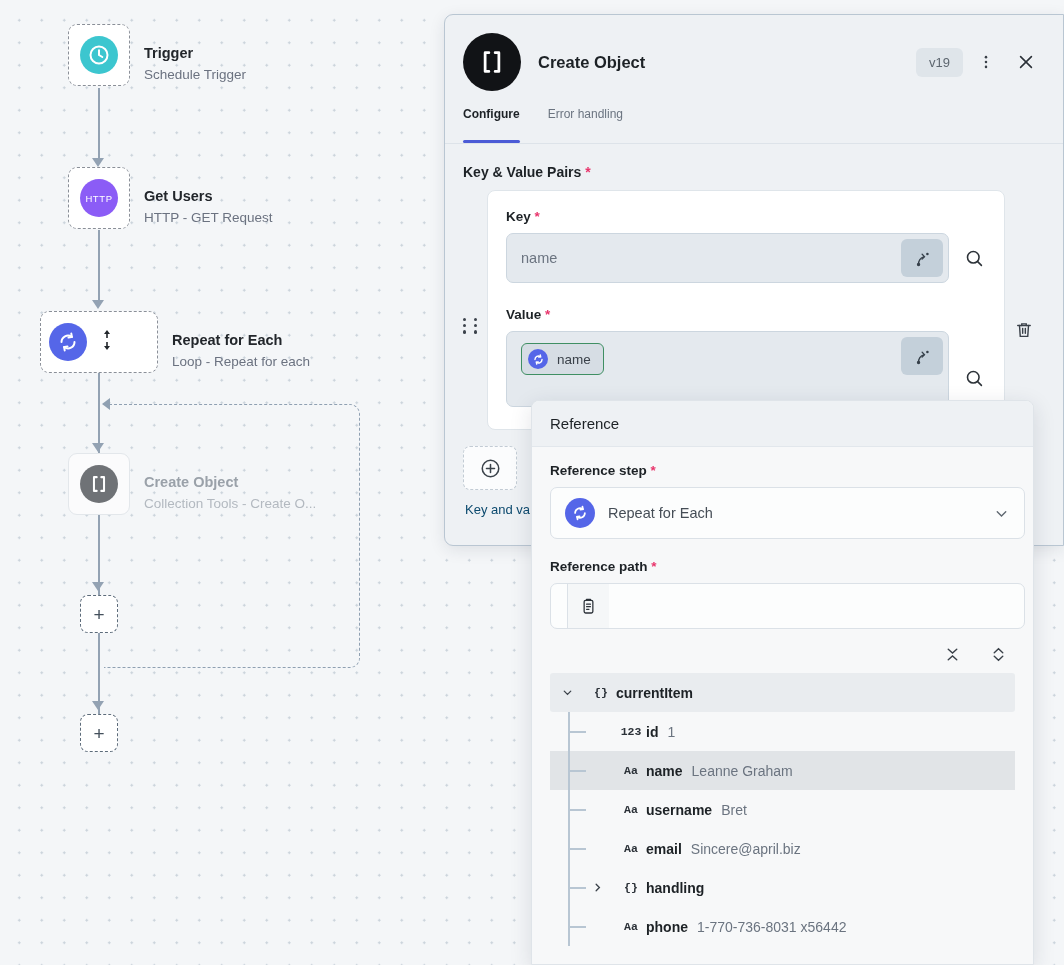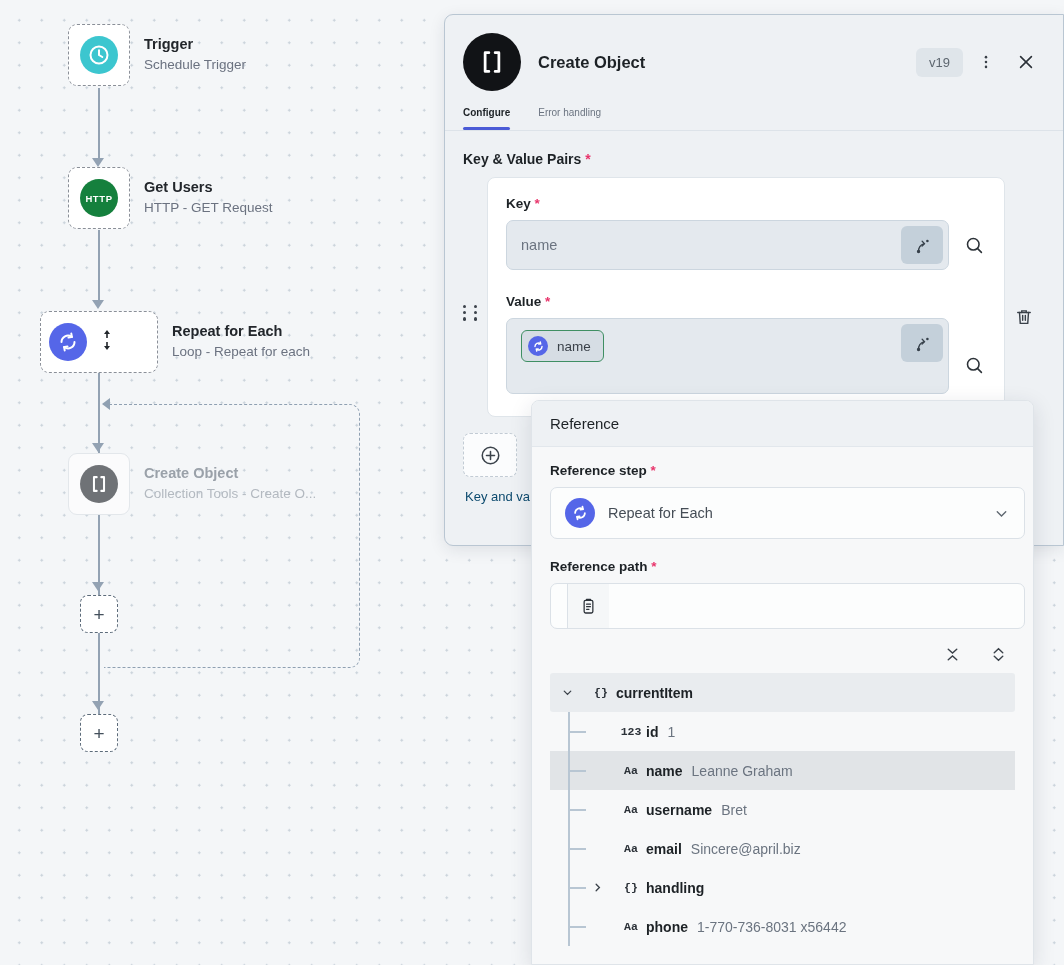--- a/index.html
+++ b/index.html
@@ -15,42 +15,42 @@
   .canvas {
     position: absolute; inset: 0;
     background-color: #f4f6f8;
     background-image: radial-gradient(#c9d2da 1.1px, transparent 1.2px);
     background-size: 22.5px 22.5px;
     background-position: 8px 9px;
   }
 
   .node {
     position: absolute;
-    display: flex; align-items: center;
+    display: flex; align-items: flex-end;
   }
   .node-box {
     width: 62px; height: 62px;
     background: #ffffff;
     border: 1.6px dashed #8a8f98;
     border-radius: 9px;
     display: flex; align-items: center; justify-content: center;
     flex: none;
   }
   .node-box.solid { border: 1px solid #e3e7eb; background: #fbfbfc; }
   .node-box.wide { width: 118px; justify-content: flex-start; padding-left: 8px; gap: 14px; }
   .node-labels { margin-left: 14px; }
   .node-title { font-size: 14.5px; font-weight: 700; color: #22262b; line-height: 1.5; white-space: nowrap; }
   .node-sub { font-size: 13.5px; color: #6b7280; line-height: 1.55; white-space: nowrap; }
   .node.dim .node-title { color: #9aa1a9; }
   .node.dim .node-sub { color: #b3b9c0; }
 
   .ico-circle { border-radius: 50%; display:flex; align-items:center; justify-content:center; flex:none; }
   .ico-clock { width: 38px; height: 38px; background: #3cc6cf; }
-  .ico-http  { width: 38px; height: 38px; background: #15803d; color:#fff;
-               font-size: 9.5px; font-weight: 700; letter-spacing: .6px; font-family:"Liberation Sans",sans-serif; }
+  .ico-http  { width: 38px; height: 38px; background: #8b5cf6; color:#fff;
+               font-size: 9.5px; font-weight: 400; letter-spacing: .6px; font-family:"Liberation Sans",sans-serif; }
   .ico-loop  { width: 38px; height: 38px; background: #5566e8; }
   .ico-obj   { width: 38px; height: 38px; background: #6f7276; }
 
   .conn { position: absolute; background: #93a2b3; }
   .conn-v { width: 1.8px; }
   .arrow-d {
     position: absolute; width: 0; height: 0;
     border-left: 6.5px solid transparent; border-right: 6.5px solid transparent;
     border-top: 9px solid #93a2b3;
   }
@@ -90,21 +90,21 @@
   .panel-head-right { margin-left: auto; display:flex; align-items:center; gap: 6px; }
   .chip-ver {
     background:#dfe5ea; color:#5d666f; font-size:13px; border-radius:6px;
     padding: 7px 13px; font-weight: 400;
   }
   .icon-btn {
     width: 34px; height: 34px; display:flex; align-items:center; justify-content:center;
     color:#3a4149; border-radius:6px;
   }
   .tabs { display:flex; gap: 28px; padding: 16px 0 0 18px; position: relative; }
-  .tab { font-size: 10px; color:#6b7480; padding-bottom: 12px; position: relative; }
+  .tab { font-size: 12px; color:#6b7480; padding-bottom: 22px; position: relative; }
   .tab.active { color:#1d2226; font-weight:700; }
   .tab.active::after {
     content:""; position:absolute; left:0; right:0; bottom:0; height:3px;
     background:#4b5bd6; border-radius:2px;
   }
   .panel-divider { height:1px; background:#dde3e9; }
 
   .panel-body { padding: 20px 26px 0 18px; }
   .field-label { font-size: 14px; font-weight: 700; color:#1d2226; margin-bottom: 10px; }
   .req { color:#e8346b; font-weight:700; }

